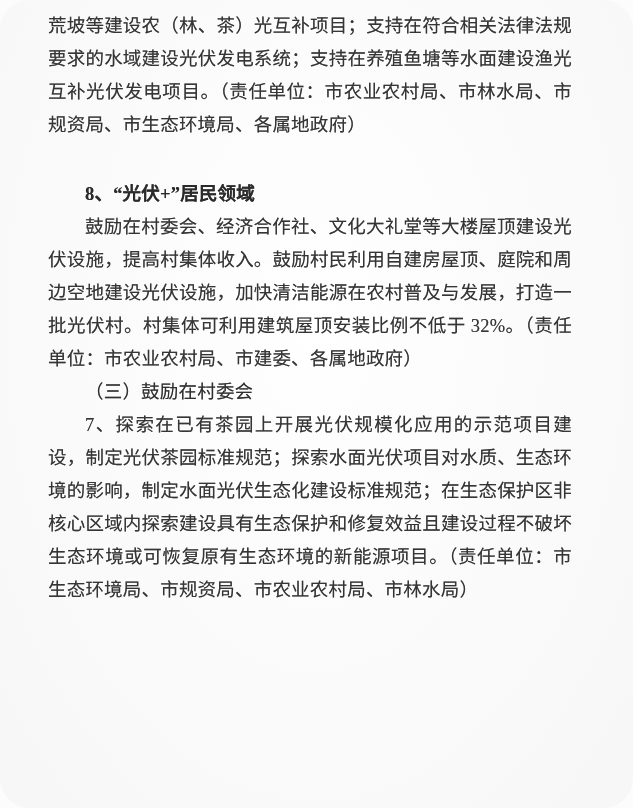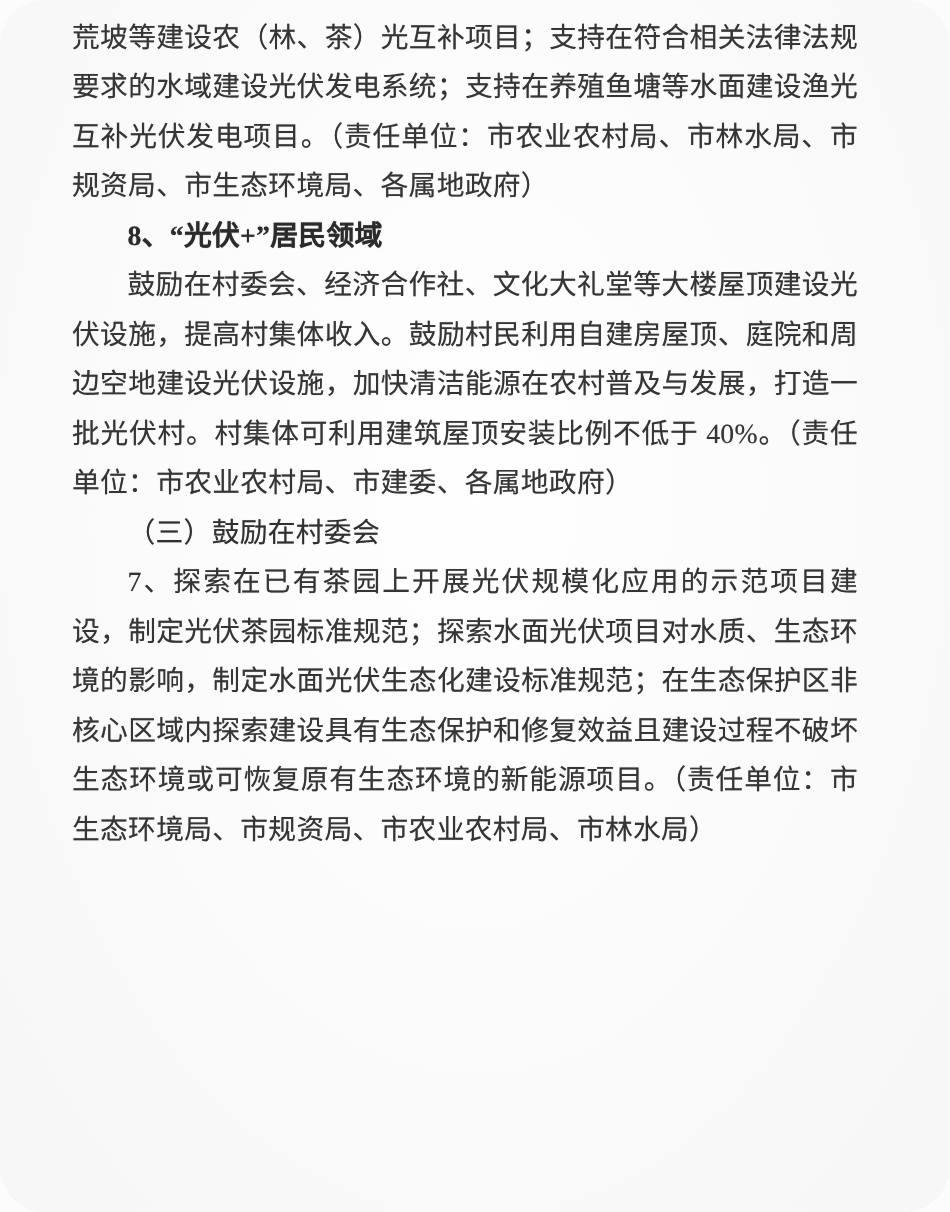--- a/index.html
+++ b/index.html
@@ -40,37 +40,38 @@
   }
   .para.indent {
     text-indent: 2em;
   }
 
   
   .heading-bold {
     font-weight: 700;
     color: #2b2b2b;
     text-shadow: 0 0 0.6px rgba(35,35,35,0.7);
+    margin-top: 36px;
   }
 
   
   .heading-kai {
     font-weight: 400;
     color: #303030;
   }
 </style>
 </head>
 <body style="background: rgb(252, 252, 252);">
 
 <div class="page" style="color: rgb(53, 53, 53);">
 
   <p class="para">荒坡等建设农（林、茶）光互补项目；支持在符合相关法律法规要求的水域建设光伏发电系统；支持在养殖鱼塘等水面建设渔光互补光伏发电项目。（责任单位：市农业农村局、市林水局、市规资局、市生态环境局、各属地政府）</p>
 
   <p class="para indent heading-bold">8、“光伏+”居民领域</p>
 
 
-  <p class="para indent">鼓励在村委会、经济合作社、文化大礼堂等大楼屋顶建设光伏设施，提高村集体收入。鼓励村民利用自建房屋顶、庭院和周边空地建设光伏设施，加快清洁能源在农村普及与发展，打造一批光伏村。村集体可利用建筑屋顶安装比例不低于 40%。（责任单位：市农业农村局、市建委、各属地政府）</p>
+  <p class="para indent">鼓励在村委会、经济合作社、文化大礼堂等大楼屋顶建设光伏设施，提高村集体收入。鼓励村民利用自建房屋顶、庭院和周边空地建设光伏设施，加快清洁能源在农村普及与发展，打造一批光伏村。村集体可利用建筑屋顶安装比例不低于 32%。（责任单位：市农业农村局、市建委、各属地政府）</p>
 
   <p class="para indent heading-kai">（三）鼓励在村委会</p>
 
   <p class="para indent">7、探索在已有茶园上开展光伏规模化应用的示范项目建设，制定光伏茶园标准规范；探索水面光伏项目对水质、生态环境的影响，制定水面光伏生态化建设标准规范；在生态保护区非核心区域内探索建设具有生态保护和修复效益且建设过程不破坏生态环境或可恢复原有生态环境的新能源项目。（责任单位：市生态环境局、市规资局、市农业农村局、市林水局）</p>
 
 </div>
 
 </body></html>

